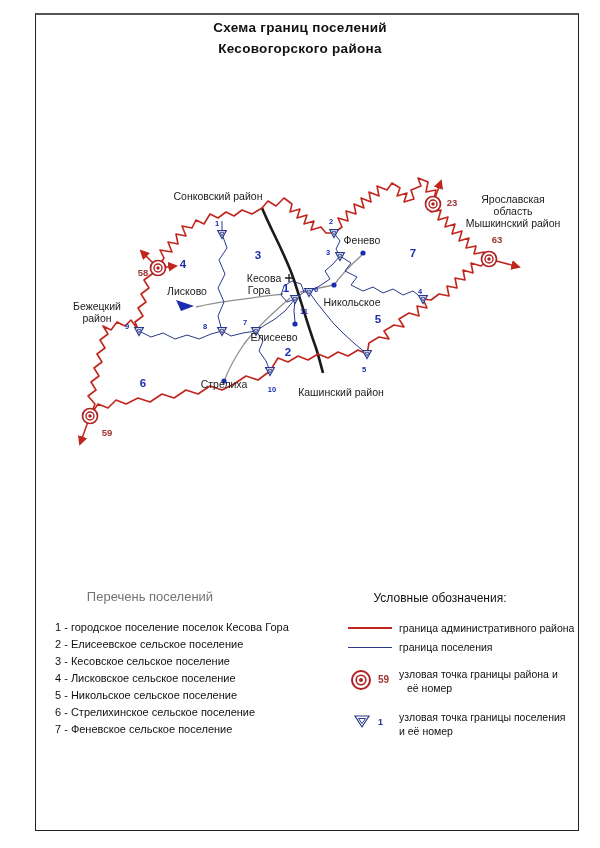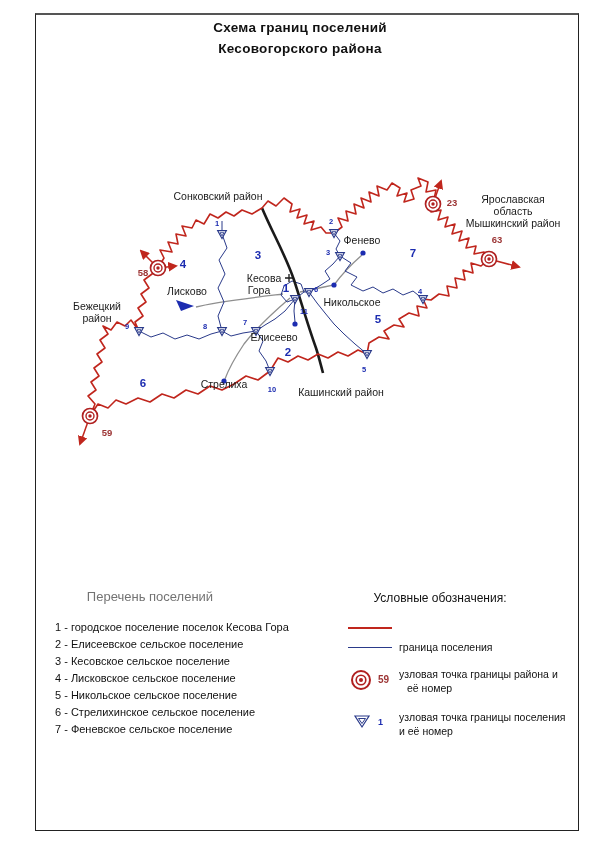--- a/index.html
+++ b/index.html
@@ -167,20 +167,21 @@
       <div class="list-item">3 - Кесовское сельское поселение</div>
       <div class="list-item">4 - Лисковское сельское поселение</div>
       <div class="list-item">5 - Никольское сельское поселение</div>
       <div class="list-item">6 - Стрелихинское сельское поселение</div>
       <div class="list-item">7 - Феневское сельское поселение</div>
     </div>
 
   <div class="leg-title">Условные обозначения:</div>
 
   <div class="leg-line" style="left:348px;top:627px;height:2.4px;background:#c0261d;"></div>
+  <div class="abs leg-text" style="left:399px;top:622px;">граница административного района</div>
 
   <div class="leg-line" style="left:348px;top:647px;height:1.2px;background:#2a3a8a;"></div>
   <div class="abs leg-text" style="left:399px;top:641px;">граница поселения</div>
 
   <svg class="abs" width="24" height="24" style="left:349px;top:668px;">
     <g transform="translate(12,12)">
       <circle r="9" fill="#fff" stroke="#b02020" stroke-width="2"></circle>
       <circle r="4.8" fill="none" stroke="#b02020" stroke-width="1.6"></circle>
       <circle r="2" fill="#b02020"></circle>
     </g>

